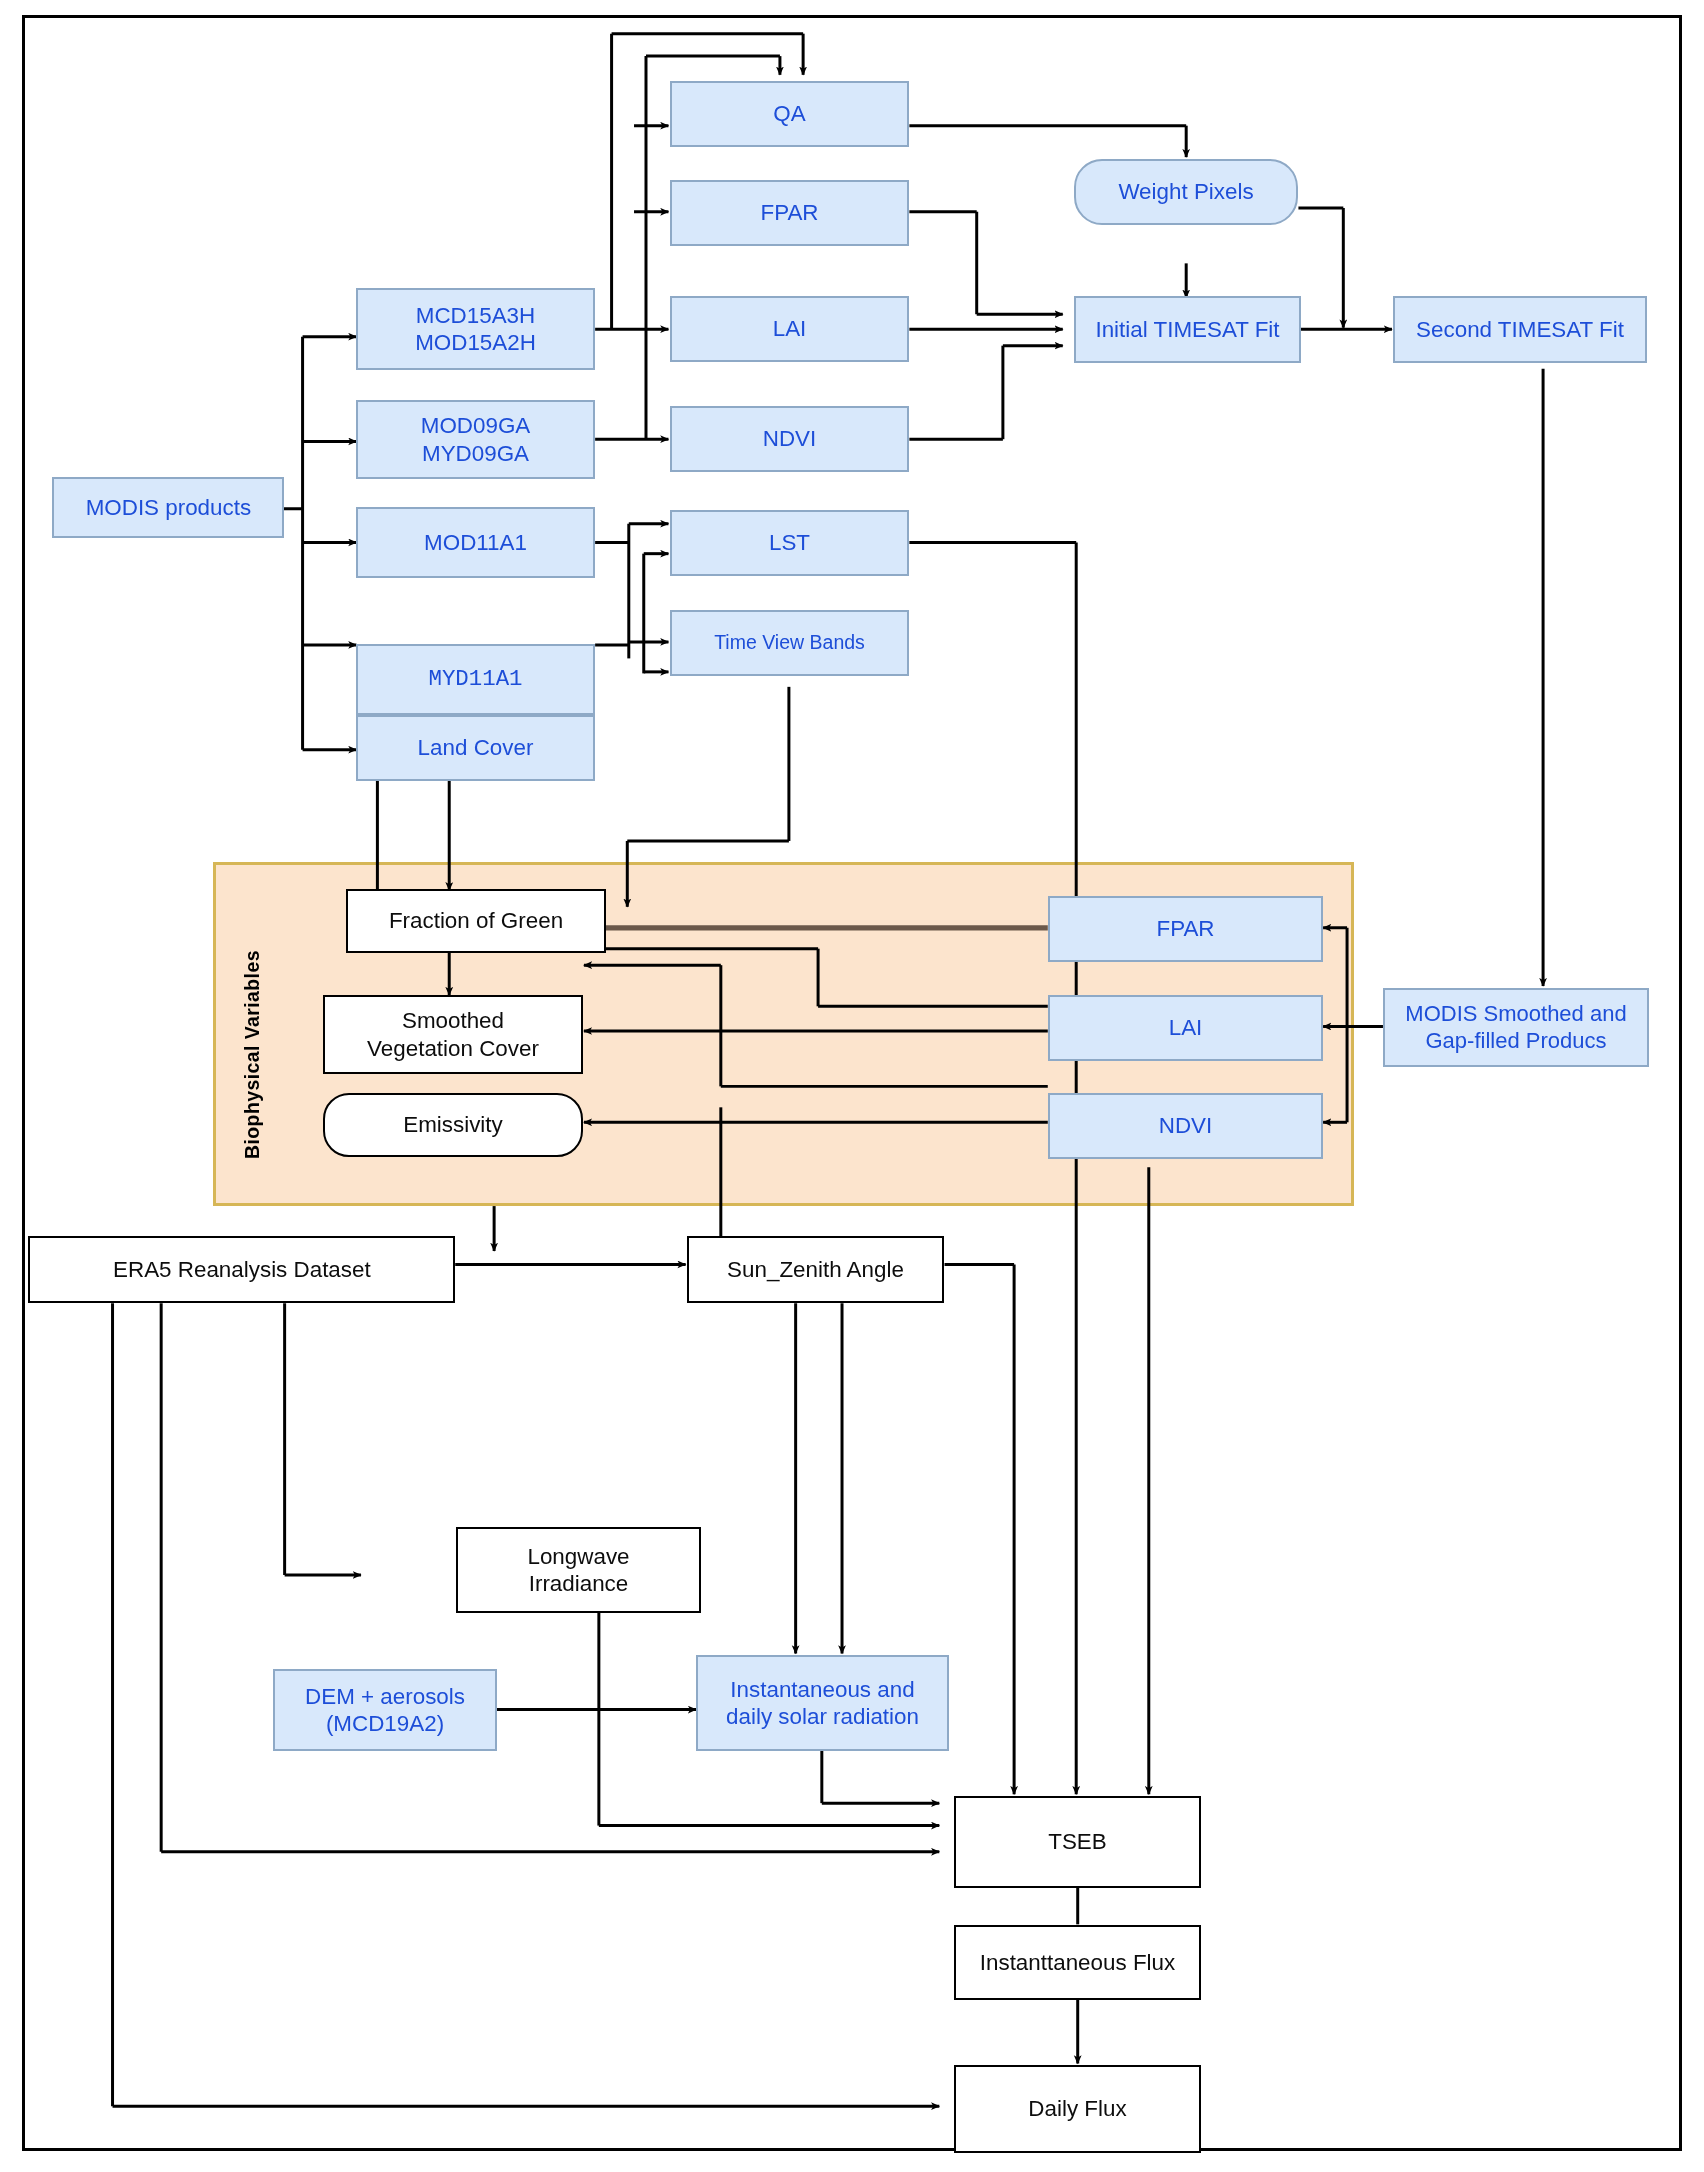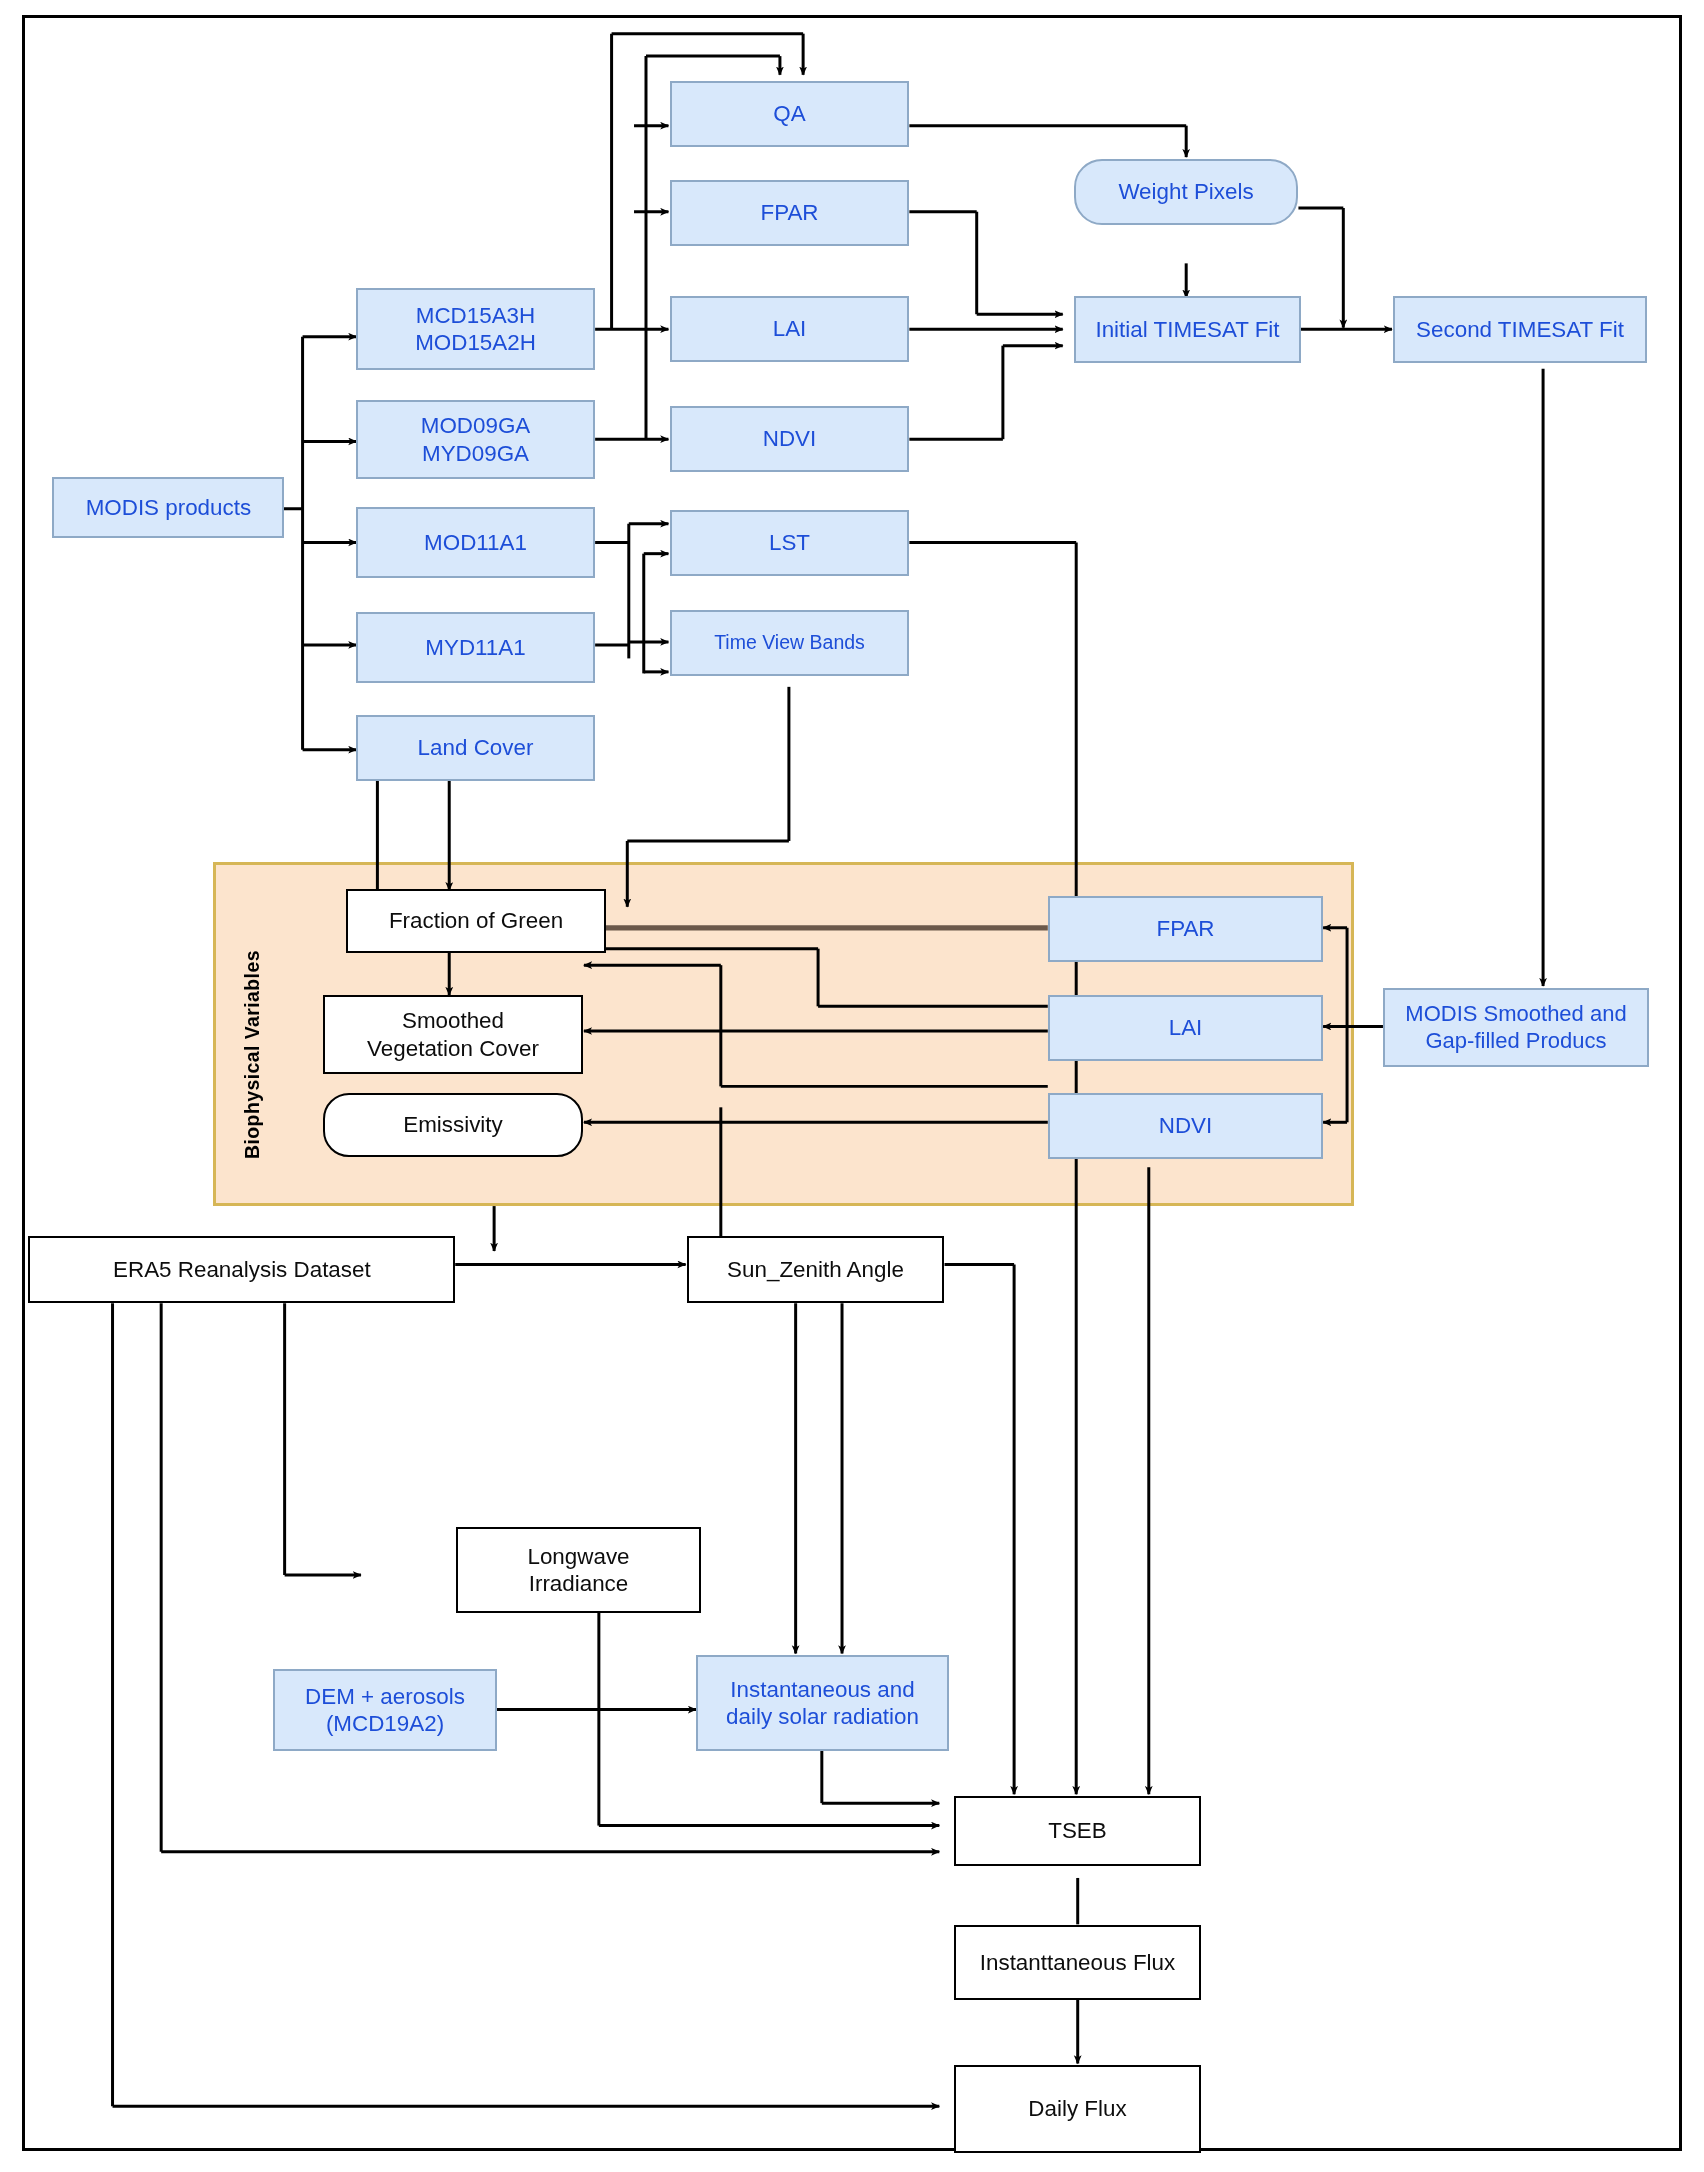--- a/index.html
+++ b/index.html
@@ -160,21 +160,21 @@
   <div class="node blue fs30" style="left:28.4px;top:477px;width:232px;height:61px;margin-left:24px;">MODIS products</div>
 
   <div class="node blue fs30" style="left:356px;top:288px;width:239px;height:82px;white-space:pre-line;">MCD15A3H
 MOD15A2H</div>
 
   <div class="node blue fs30" style="left:356px;top:400px;width:239px;height:79px;white-space:pre-line;">MOD09GA
 MYD09GA</div>
 
   <div class="node blue fs30" style="left:356px;top:507px;width:239px;height:71px;">MOD11A1</div>
 
-  <div class="node blue fs30" style="left:356px;top:612px;width:239px;height:71px;">MYD11A1</div>
+  <div class="node blue fs30" style="left:356px;top:644px;width:239px;height:71px;font-family:Liberation Mono, monospace;">MYD11A1</div>
 
   <div class="node blue fs30" style="left:356px;top:715px;width:239px;height:66px;">Land Cover</div>
 
   <div class="node blue fs30" style="left:670px;top:81px;width:239px;height:66px;">QA</div>
 
   <div class="node blue fs30" style="left:670px;top:180px;width:239px;height:66px;">FPAR</div>
 
   <div class="node blue fs30" style="left:670px;top:296px;width:239px;height:66px;">LAI</div>
 
   <div class="node blue fs30" style="left:670px;top:406px;width:239px;height:66px;">NDVI</div>
@@ -210,19 +210,19 @@
 
   <div class="node white fs30" style="left:456px;top:1527px;width:245px;height:86px;white-space:pre-line;">Longwave
 Irradiance</div>
 
   <div class="node blue fs30" style="left:273px;top:1669px;width:224px;height:82px;white-space:pre-line;">DEM +  aerosols
 (MCD19A2)</div>
 
   <div class="node blue fs30" style="left:696px;top:1655px;width:253px;height:96px;white-space:pre-line;">Instantaneous and
 daily solar radiation</div>
 
-  <div class="node white fs30" style="left:954px;top:1796px;width:247px;height:70px;">TSEB</div>
+  <div class="node white fs30" style="left:954px;top:1796px;width:247px;height:92px;">TSEB</div>
 
   <div class="node white fs30" style="left:954px;top:1925px;width:247px;height:75px;">Instanttaneous Flux</div>
 
   <div class="node white fs30" style="left:954px;top:2065px;width:247px;height:88px;">Daily Flux</div>
 </div>
 
 
 </body></html>

